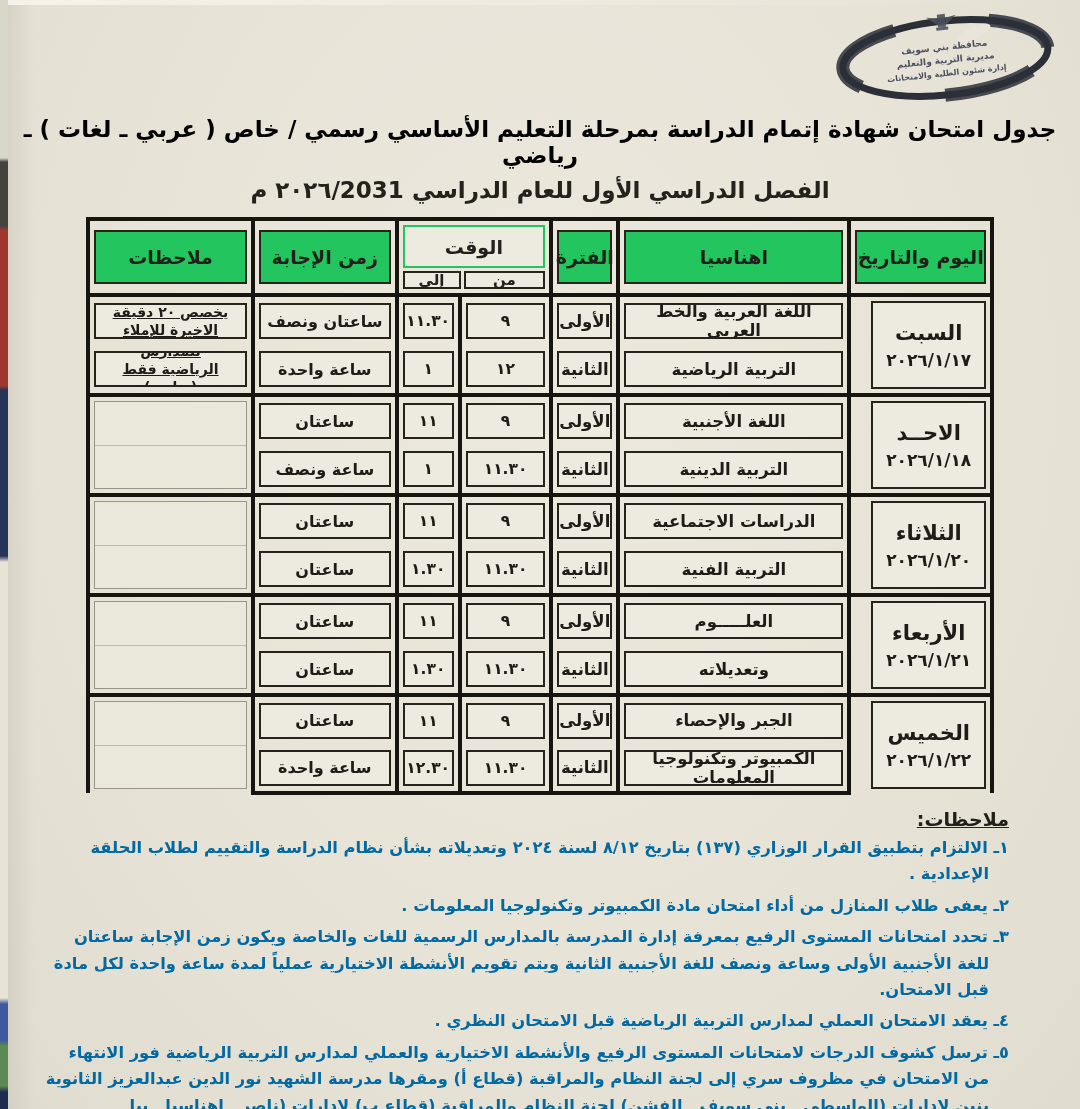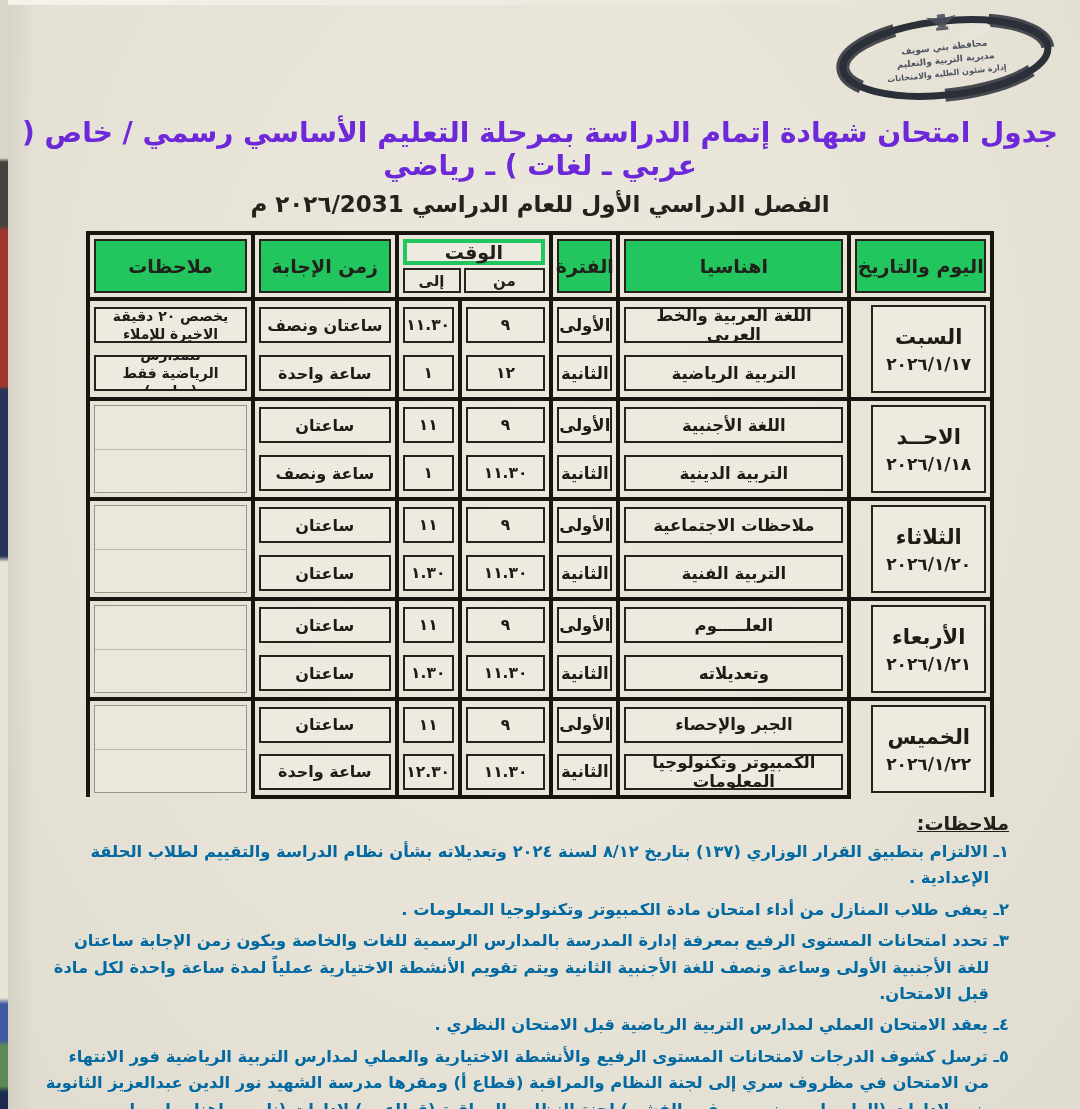--- a/index.html
+++ b/index.html
@@ -29,58 +29,58 @@
   .topline { position:absolute; top:0; left:0; width:100%; height:5px;
     background: linear-gradient(90deg, #f4f2ea 0%, #eceadf 60%, #e3dfd3 100%); }
 
   
   .logo { position: absolute; top: 6px; right: 16px; width: 238px; height: 98px;
           transform: rotate(-6deg); }
   .logo svg { width: 100%; height: 100%; }
 
   
   .title-wrap { padding-top: 116px; text-align: center; }
-  .title-line1 { font-size: 28px; font-weight: 700; color: #6d28d9; }
+  .title-line1 { font-size: 23px; font-weight: 700; color: #000000; }
   .title-line2 { font-size: 23px; font-weight: 700; color: #24221c; margin-top: 9px; }
 
   
   table.sched {
     width: 908px; margin: 14px auto 0;
     border-collapse: collapse; table-layout: fixed;
   }
   table.sched th, table.sched td { border: 4px solid #17150f; padding: 0; vertical-align: middle; }
   tr.r1 td { border-bottom: 0; }
   tr.r2 td { border-top: 0; }
 
   .hcell {
     margin: 4px; border: 2px solid #26231d; background: #22c55e;
     height: 54px; display: flex; align-items: center; justify-content: center;
     font-size: 19px; font-weight: 700;
   }
   .time-wrap { margin: 4px; display: flex; flex-direction: column; gap: 3px; }
-  .time-top { border: 4px solid #22c55e; background:#edeadf; height: 26px;
+  .time-top { border: 2px solid #22c55e; background:#edeadf; height: 43px;
     display:flex; align-items:center; justify-content:center; font-size: 19px; font-weight:700; }
   .time-sub { display: flex; gap: 3px; }
-  .time-sub .sub { border: 2px solid #26231d; background:#edeadf; height: 25px;
+  .time-sub .sub { border: 2px solid #26231d; background:#edeadf; height: 18px;
     display:flex; align-items:center; justify-content:center; font-size: 15px; font-weight:700; }
   .sub-from { flex: 59; } .sub-to { flex: 41; }
 
   .cell {
     margin: 4px; border: 2px solid #26231d; background: #edeadf;
     height: 36px; display: flex; align-items: center; justify-content: center;
     text-align: center; font-weight: 700; color: #1e1c17; overflow: hidden;
   }
   .day-cell { height: 88px; flex-direction: column; gap: 5px; margin-left: 20px; }
   .day-name { font-size: 21px; }
   .day-date { font-size: 17px; }
   .subject { font-size: 16.5px; }
   .period  { font-size: 16.5px; }
   .num     { font-size: 15.5px; }
   .duration{ font-size: 16px; }
-  .note-cell { font-size: 14px; line-height: 1.3; padding: 0 16px; }
+  .note-cell { font-size: 14px; line-height: 1.3; padding: 0 16px; text-decoration: underline; }
   .cell.empty {
     height: 88px; border: 1px solid #97948a; background: #eae7db; position: relative;
   }
   .cell.empty::after {
     content: ""; position: absolute; left: 0; right: 0; top: 50%;
     border-top: 1px solid #bcb9ac;
   }
 
   
   .notes { width: 1010px; margin: 13px auto 0; padding: 0 36px 0 8px; }
@@ -248,21 +248,21 @@
   </tr>
 
   <tr class="r1">
     <td rowspan="2">
           <div class="cell day-cell">
       <div class="day-name">الثلاثاء</div>
       <div class="day-date">٢٠٢٦/١/٢٠</div>
     </div>
         </td>
     <td>
-          <div class="cell subject">ملاحظات الاجتماعية</div>
+          <div class="cell subject">الدراسات الاجتماعية</div>
         </td>
     <td>
           <div class="cell period">الأولى</div>
         </td>
     <td>
           <div class="cell num">٩</div>
         </td>
     <td>
           <div class="cell num">١١</div>
         </td>

